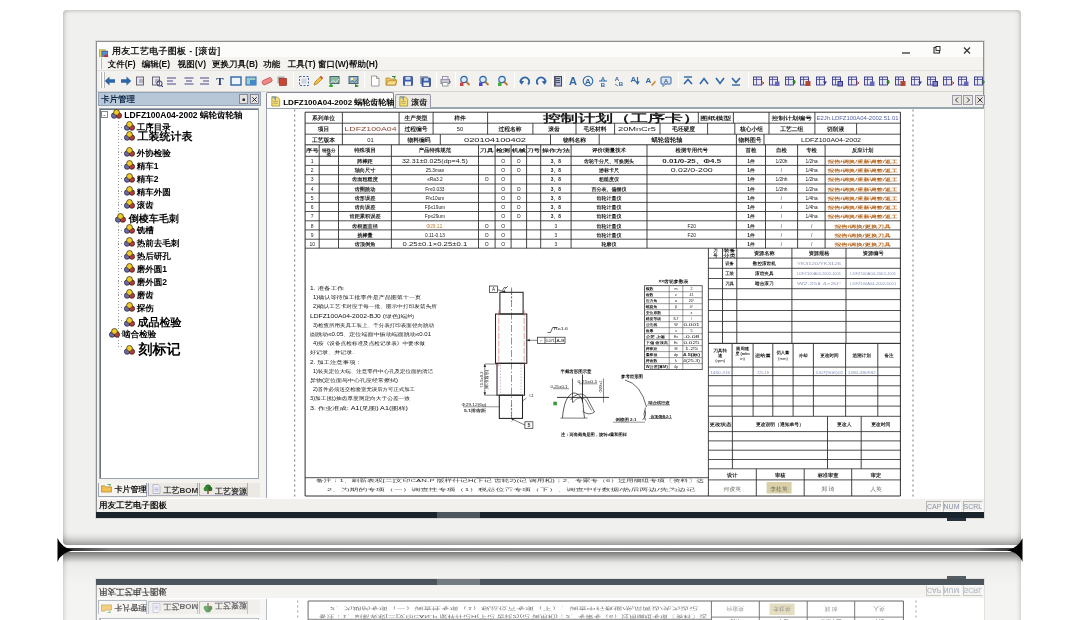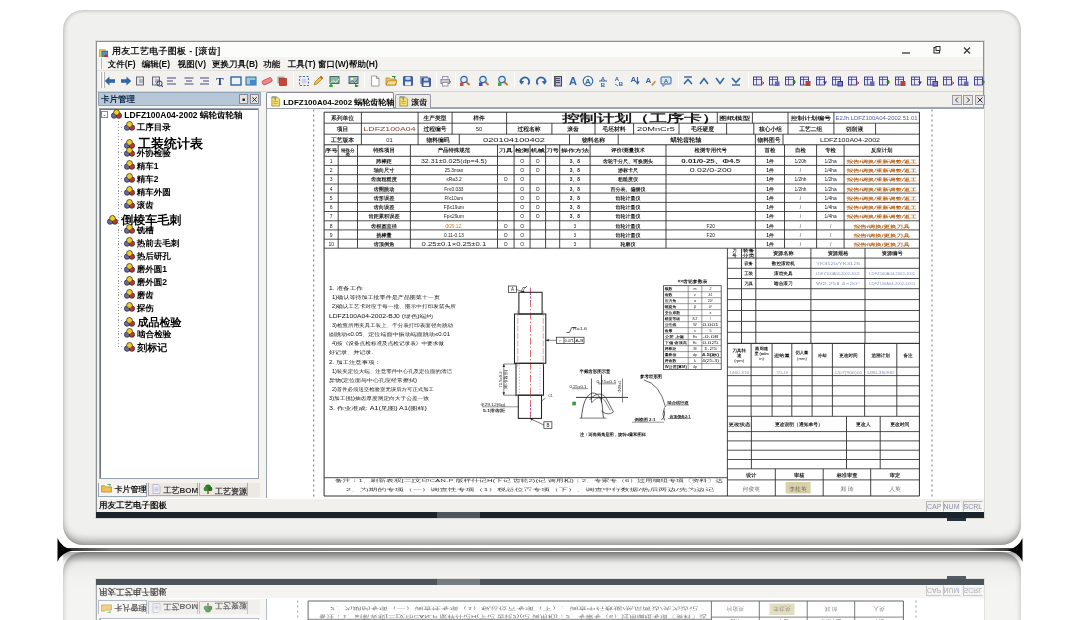--- a/index.html
+++ b/index.html
@@ -1,16 +1,16 @@
 <!DOCTYPE html>
 <html><head><meta charset="utf-8">
 <style>
 *{margin:0;padding:0;box-sizing:border-box}
 html,body{width:1080px;height:620px;background:#fff;font-family:"Liberation Sans",sans-serif;overflow:hidden;position:relative}
-.card{position:absolute;width:958px;height:535px;border-radius:20px;background:#f0f0ee;box-shadow:inset 0 2px 3px rgba(0,0,0,0.10), inset 0 -8px 9px -4px rgba(0,0,0,0.38), inset 3px 0 4px -1px rgba(0,0,0,0.08), inset -3px 0 4px -1px rgba(0,0,0,0.08)}
+.card{position:absolute;width:958px;height:535px;border-radius:4px;background:#f0f0ee;box-shadow:inset 0 2px 3px rgba(0,0,0,0.10), inset 0 -8px 9px -4px rgba(0,0,0,0.38), inset 3px 0 4px -1px rgba(0,0,0,0.08), inset -3px 0 4px -1px rgba(0,0,0,0.08)}
 .win{position:absolute;left:33px;top:31px;width:888px;height:477px;background:#f4f3f0;border:1px solid #8e9094;box-shadow:0 0 0 1px #d8d7d4}
 .abs{position:absolute}
 .t9{font-size:9px;color:#1a1a1a}
 </style></head><body>
 <div style="position:absolute;left:63px;top:548.3px;width:958px;height:2.8px;background:linear-gradient(to right,#222,#7e7e7e 5%,#909090 50%,#7e7e7e 95%,#222);z-index:3"></div>
 <svg style="position:absolute;left:55px;top:536px;z-index:4" width="22" height="26" viewBox="0 0 22 26" xmlns="http://www.w3.org/2000/svg">
     <path d="M2.5 2 Q6 11 18 14.5 Q6 16.5 2.5 26 Z" fill="#000"></path>
   </svg>
 <svg style="position:absolute;left:1003px;top:536px;z-index:4" width="22" height="26" viewBox="0 0 22 26" xmlns="http://www.w3.org/2000/svg">
     <path d="M19.5 2 Q16 11 4 14.5 Q16 16.5 19.5 26 Z" fill="#000"></path>
@@ -317,21 +317,21 @@
           <circle cx="7.9" cy="6.6" r="2.7" fill="#b43a3a" stroke="#2a1111" stroke-width="0.7"></circle>
           <circle cx="5.5" cy="3.4" r="2.9" fill="#f2cb2a" stroke="#2a2208" stroke-width="0.7"></circle>
         </svg> LDFZ100A04-2002 蜗轮齿轮轴</div>
       <div style="position:absolute;left:55.3px;top:116.5px;width:5px;height:1px;background-image:linear-gradient(90deg,#9a9a9a 1px, transparent 1px);background-size:3px 1px"></div>
       <div style="position:absolute;left:60.5px;top:111.2px;white-space:nowrap;font-size:8.5px;font-weight:600;color:#000"><svg width="11" height="10" viewBox="0 0 11 10" style="vertical-align:-1px" xmlns="http://www.w3.org/2000/svg">
           <circle cx="3.1" cy="6.6" r="2.7" fill="#6a6aae" stroke="#1a1a2a" stroke-width="0.7"></circle>
           <circle cx="7.9" cy="6.6" r="2.7" fill="#b43a3a" stroke="#2a1111" stroke-width="0.7"></circle>
           <circle cx="5.5" cy="3.4" r="2.9" fill="#f2cb2a" stroke="#2a2208" stroke-width="0.7"></circle>
         </svg> 工序目录</div>
       <div style="position:absolute;left:55.3px;top:129.4px;width:5px;height:1px;background-image:linear-gradient(90deg,#9a9a9a 1px, transparent 1px);background-size:3px 1px"></div>
-      <div style="position:absolute;left:60.5px;top:125px;white-space:nowrap;font-size:13px;font-weight:600;color:#000"><svg width="11" height="10" viewBox="0 0 11 10" style="vertical-align:-1px" xmlns="http://www.w3.org/2000/svg">
+      <div style="position:absolute;left:60.5px;top:119px;white-space:nowrap;font-size:11px;font-weight:600;color:#000"><svg width="11" height="10" viewBox="0 0 11 10" style="vertical-align:-1px" xmlns="http://www.w3.org/2000/svg">
           <circle cx="3.1" cy="6.6" r="2.7" fill="#6a6aae" stroke="#1a1a2a" stroke-width="0.7"></circle>
           <circle cx="7.9" cy="6.6" r="2.7" fill="#b43a3a" stroke="#2a1111" stroke-width="0.7"></circle>
           <circle cx="5.5" cy="3.4" r="2.9" fill="#f2cb2a" stroke="#2a2208" stroke-width="0.7"></circle>
         </svg> 工装统计表</div>
       <div style="position:absolute;left:55.3px;top:142.3px;width:5px;height:1px;background-image:linear-gradient(90deg,#9a9a9a 1px, transparent 1px);background-size:3px 1px"></div>
       <div style="position:absolute;left:60.5px;top:137.0px;white-space:nowrap;font-size:8.5px;font-weight:600;color:#000"><svg width="11" height="10" viewBox="0 0 11 10" style="vertical-align:-1px" xmlns="http://www.w3.org/2000/svg">
           <circle cx="3.1" cy="6.6" r="2.7" fill="#6a6aae" stroke="#1a1a2a" stroke-width="0.7"></circle>
           <circle cx="7.9" cy="6.6" r="2.7" fill="#b43a3a" stroke="#2a1111" stroke-width="0.7"></circle>
           <circle cx="5.5" cy="3.4" r="2.9" fill="#f2cb2a" stroke="#2a2208" stroke-width="0.7"></circle>
         </svg> 外协检验</div>
@@ -353,21 +353,21 @@
           <circle cx="7.9" cy="6.6" r="2.7" fill="#b43a3a" stroke="#2a1111" stroke-width="0.7"></circle>
           <circle cx="5.5" cy="3.4" r="2.9" fill="#f2cb2a" stroke="#2a2208" stroke-width="0.7"></circle>
         </svg> 精车外圆</div>
       <div style="position:absolute;left:55.3px;top:193.90000000000003px;width:5px;height:1px;background-image:linear-gradient(90deg,#9a9a9a 1px, transparent 1px);background-size:3px 1px"></div>
       <div style="position:absolute;left:60.5px;top:188.60000000000002px;white-space:nowrap;font-size:8.5px;font-weight:600;color:#000"><svg width="11" height="10" viewBox="0 0 11 10" style="vertical-align:-1px" xmlns="http://www.w3.org/2000/svg">
           <circle cx="3.1" cy="6.6" r="2.7" fill="#6a6aae" stroke="#1a1a2a" stroke-width="0.7"></circle>
           <circle cx="7.9" cy="6.6" r="2.7" fill="#b43a3a" stroke="#2a1111" stroke-width="0.7"></circle>
           <circle cx="5.5" cy="3.4" r="2.9" fill="#f2cb2a" stroke="#2a2208" stroke-width="0.7"></circle>
         </svg> 滚齿</div>
       <div style="position:absolute;left:55.3px;top:206.80000000000004px;width:5px;height:1px;background-image:linear-gradient(90deg,#9a9a9a 1px, transparent 1px);background-size:3px 1px"></div>
-      <div style="position:absolute;left:44px;top:201.50000000000003px;white-space:nowrap;font-size:12px;font-weight:600;color:#000"><svg width="11" height="10" viewBox="0 0 11 10" style="vertical-align:-1px" xmlns="http://www.w3.org/2000/svg">
+      <div style="position:absolute;left:52px;top:201.50000000000003px;white-space:nowrap;font-size:10px;font-weight:600;color:#000"><svg width="11" height="10" viewBox="0 0 11 10" style="vertical-align:-1px" xmlns="http://www.w3.org/2000/svg">
           <circle cx="3.1" cy="6.6" r="2.7" fill="#6a6aae" stroke="#1a1a2a" stroke-width="0.7"></circle>
           <circle cx="7.9" cy="6.6" r="2.7" fill="#b43a3a" stroke="#2a1111" stroke-width="0.7"></circle>
           <circle cx="5.5" cy="3.4" r="2.9" fill="#f2cb2a" stroke="#2a2208" stroke-width="0.7"></circle>
         </svg> 倒棱车毛刺</div>
       <div style="position:absolute;left:55.3px;top:219.70000000000005px;width:5px;height:1px;background-image:linear-gradient(90deg,#9a9a9a 1px, transparent 1px);background-size:3px 1px"></div>
       <div style="position:absolute;left:60.5px;top:214.40000000000003px;white-space:nowrap;font-size:8.5px;font-weight:600;color:#000"><svg width="11" height="10" viewBox="0 0 11 10" style="vertical-align:-1px" xmlns="http://www.w3.org/2000/svg">
           <circle cx="3.1" cy="6.6" r="2.7" fill="#6a6aae" stroke="#1a1a2a" stroke-width="0.7"></circle>
           <circle cx="7.9" cy="6.6" r="2.7" fill="#b43a3a" stroke="#2a1111" stroke-width="0.7"></circle>
           <circle cx="5.5" cy="3.4" r="2.9" fill="#f2cb2a" stroke="#2a2208" stroke-width="0.7"></circle>
         </svg> 铣槽</div>
@@ -407,27 +407,27 @@
           <circle cx="7.9" cy="6.6" r="2.7" fill="#b43a3a" stroke="#2a1111" stroke-width="0.7"></circle>
           <circle cx="5.5" cy="3.4" r="2.9" fill="#f2cb2a" stroke="#2a2208" stroke-width="0.7"></circle>
         </svg> 探伤</div>
       <div style="position:absolute;left:55.3px;top:309.99999999999994px;width:5px;height:1px;background-image:linear-gradient(90deg,#9a9a9a 1px, transparent 1px);background-size:3px 1px"></div>
       <div style="position:absolute;left:60.5px;top:304.69999999999993px;white-space:nowrap;font-size:11px;font-weight:600;color:#000"><svg width="11" height="10" viewBox="0 0 11 10" style="vertical-align:-1px" xmlns="http://www.w3.org/2000/svg">
           <circle cx="3.1" cy="6.6" r="2.7" fill="#6a6aae" stroke="#1a1a2a" stroke-width="0.7"></circle>
           <circle cx="7.9" cy="6.6" r="2.7" fill="#b43a3a" stroke="#2a1111" stroke-width="0.7"></circle>
           <circle cx="5.5" cy="3.4" r="2.9" fill="#f2cb2a" stroke="#2a2208" stroke-width="0.7"></circle>
         </svg> 成品检验</div>
       <div style="position:absolute;left:55.3px;top:322.8999999999999px;width:5px;height:1px;background-image:linear-gradient(90deg,#9a9a9a 1px, transparent 1px);background-size:3px 1px"></div>
-      <div style="position:absolute;left:61px;top:317.5999999999999px;white-space:nowrap;font-size:8.5px;font-weight:600;color:#000"><svg width="11" height="10" viewBox="0 0 11 10" style="vertical-align:-1px" xmlns="http://www.w3.org/2000/svg">
+      <div style="position:absolute;left:46px;top:317.5999999999999px;white-space:nowrap;font-size:8.5px;font-weight:600;color:#000"><svg width="11" height="10" viewBox="0 0 11 10" style="vertical-align:-1px" xmlns="http://www.w3.org/2000/svg">
           <circle cx="3.1" cy="6.6" r="2.7" fill="#6a6aae" stroke="#1a1a2a" stroke-width="0.7"></circle>
           <circle cx="7.9" cy="6.6" r="2.7" fill="#b43a3a" stroke="#2a1111" stroke-width="0.7"></circle>
           <circle cx="5.5" cy="3.4" r="2.9" fill="#f2cb2a" stroke="#2a2208" stroke-width="0.7"></circle>
         </svg> 啮合检验</div>
       <div style="position:absolute;left:55.3px;top:335.7999999999999px;width:5px;height:1px;background-image:linear-gradient(90deg,#9a9a9a 1px, transparent 1px);background-size:3px 1px"></div>
-      <div style="position:absolute;left:60.5px;top:330.4999999999999px;white-space:nowrap;font-size:10px;font-weight:600;color:#000"><svg width="11" height="10" viewBox="0 0 11 10" style="vertical-align:-1px" xmlns="http://www.w3.org/2000/svg">
+      <div style="position:absolute;left:60.5px;top:330.4999999999999px;white-space:nowrap;font-size:14px;font-weight:600;color:#000"><svg width="11" height="10" viewBox="0 0 11 10" style="vertical-align:-1px" xmlns="http://www.w3.org/2000/svg">
           <circle cx="3.1" cy="6.6" r="2.7" fill="#6a6aae" stroke="#1a1a2a" stroke-width="0.7"></circle>
           <circle cx="7.9" cy="6.6" r="2.7" fill="#b43a3a" stroke="#2a1111" stroke-width="0.7"></circle>
           <circle cx="5.5" cy="3.4" r="2.9" fill="#f2cb2a" stroke="#2a2208" stroke-width="0.7"></circle>
         </svg> 刻标记</div>
 
  <div class="abs" style="left:35.5px;top:473px;width:161px;height:13.5px;background:#ece9e5"></div>
  <div class="abs" style="left:35.4px;top:472.5px;width:49px;height:14px;background:#f6f5f2;border:1px solid #98a4b0;border-top:none;font-size:8px;font-weight:600;padding:1.5px 0 0 2px;white-space:nowrap;color:#111"><svg width="11" height="9" viewBox="0 0 12 10" style="vertical-align:-1px" xmlns="http://www.w3.org/2000/svg">
           <path d="M0.5 2 L4 2 L5 3.2 L11.5 3.2 L11.5 9 L0.5 9 Z" fill="#f0c050" stroke="#96690f" stroke-width="0.6"></path>
           <path d="M7 0.5 l3.5 0 l-1.2 2" fill="none" stroke="#4a4" stroke-width="1"></path>
         </svg> 卡片管理</div>
@@ -463,21 +463,21 @@
           <path d="M3 1.5 L5.5 4 L3 6.5" fill="none" stroke="#333" stroke-width="1"></path>
         </svg>
       </div>
  <div class="abs" style="left:911.5px;top:85px;width:10px;height:10px;background:#e8e5e1;border:1px solid #99a">
         <svg style="display:block;margin:0 auto" width="8" height="8" viewBox="0 0 8 8">
           <path d="M1.5 1.5 L6.5 6.5 M6.5 1.5 L1.5 6.5" stroke="#333" stroke-width="1"></path>
         </svg>
       </div>
 
  <div class="abs" style="left:203px;top:97.5px;width:717.5px;height:390.5px;background:#fff;border-left:1px solid #98a4b0;border-top:1px solid #98a4b0"></div>
- <div class="abs" style="left:219px;top:97.5px;width:595px;height:390px">
+ <div class="abs" style="left:200px;top:97.5px;width:595px;height:390px">
         <svg width="717" height="390" viewBox="266 107.5 717 390" style="position:absolute;left:0;top:0" xmlns="http://www.w3.org/2000/svg" font-family="Liberation Sans, sans-serif">
           <line x1="297.7" y1="109" x2="297.7" y2="497" stroke="#666" stroke-width="0.9" stroke-dasharray="2 3"></line>
           <line x1="916" y1="109" x2="916" y2="497" stroke="#666" stroke-width="0.9" stroke-dasharray="2 3"></line>
           <line x1="308.1" y1="111.7" x2="903.4" y2="111.7" stroke="#303030" stroke-width="1.0"></line>
           <line x1="308.1" y1="122.7" x2="903.4" y2="122.7" stroke="#303030" stroke-width="0.85"></line>
           <line x1="308.1" y1="133.7" x2="903.4" y2="133.7" stroke="#303030" stroke-width="0.85"></line>
           <line x1="308.1" y1="144.3" x2="903.4" y2="144.3" stroke="#303030" stroke-width="1.0"></line>
           <line x1="308.1" y1="111.7" x2="308.1" y2="495.5" stroke="#303030" stroke-width="1.0"></line>
           <line x1="903.4" y1="111.7" x2="903.4" y2="495.5" stroke="#303030" stroke-width="1.0"></line>
           <line x1="345.4" y1="111.7" x2="345.4" y2="144.3" stroke="#303030" stroke-width="0.9"></line>

